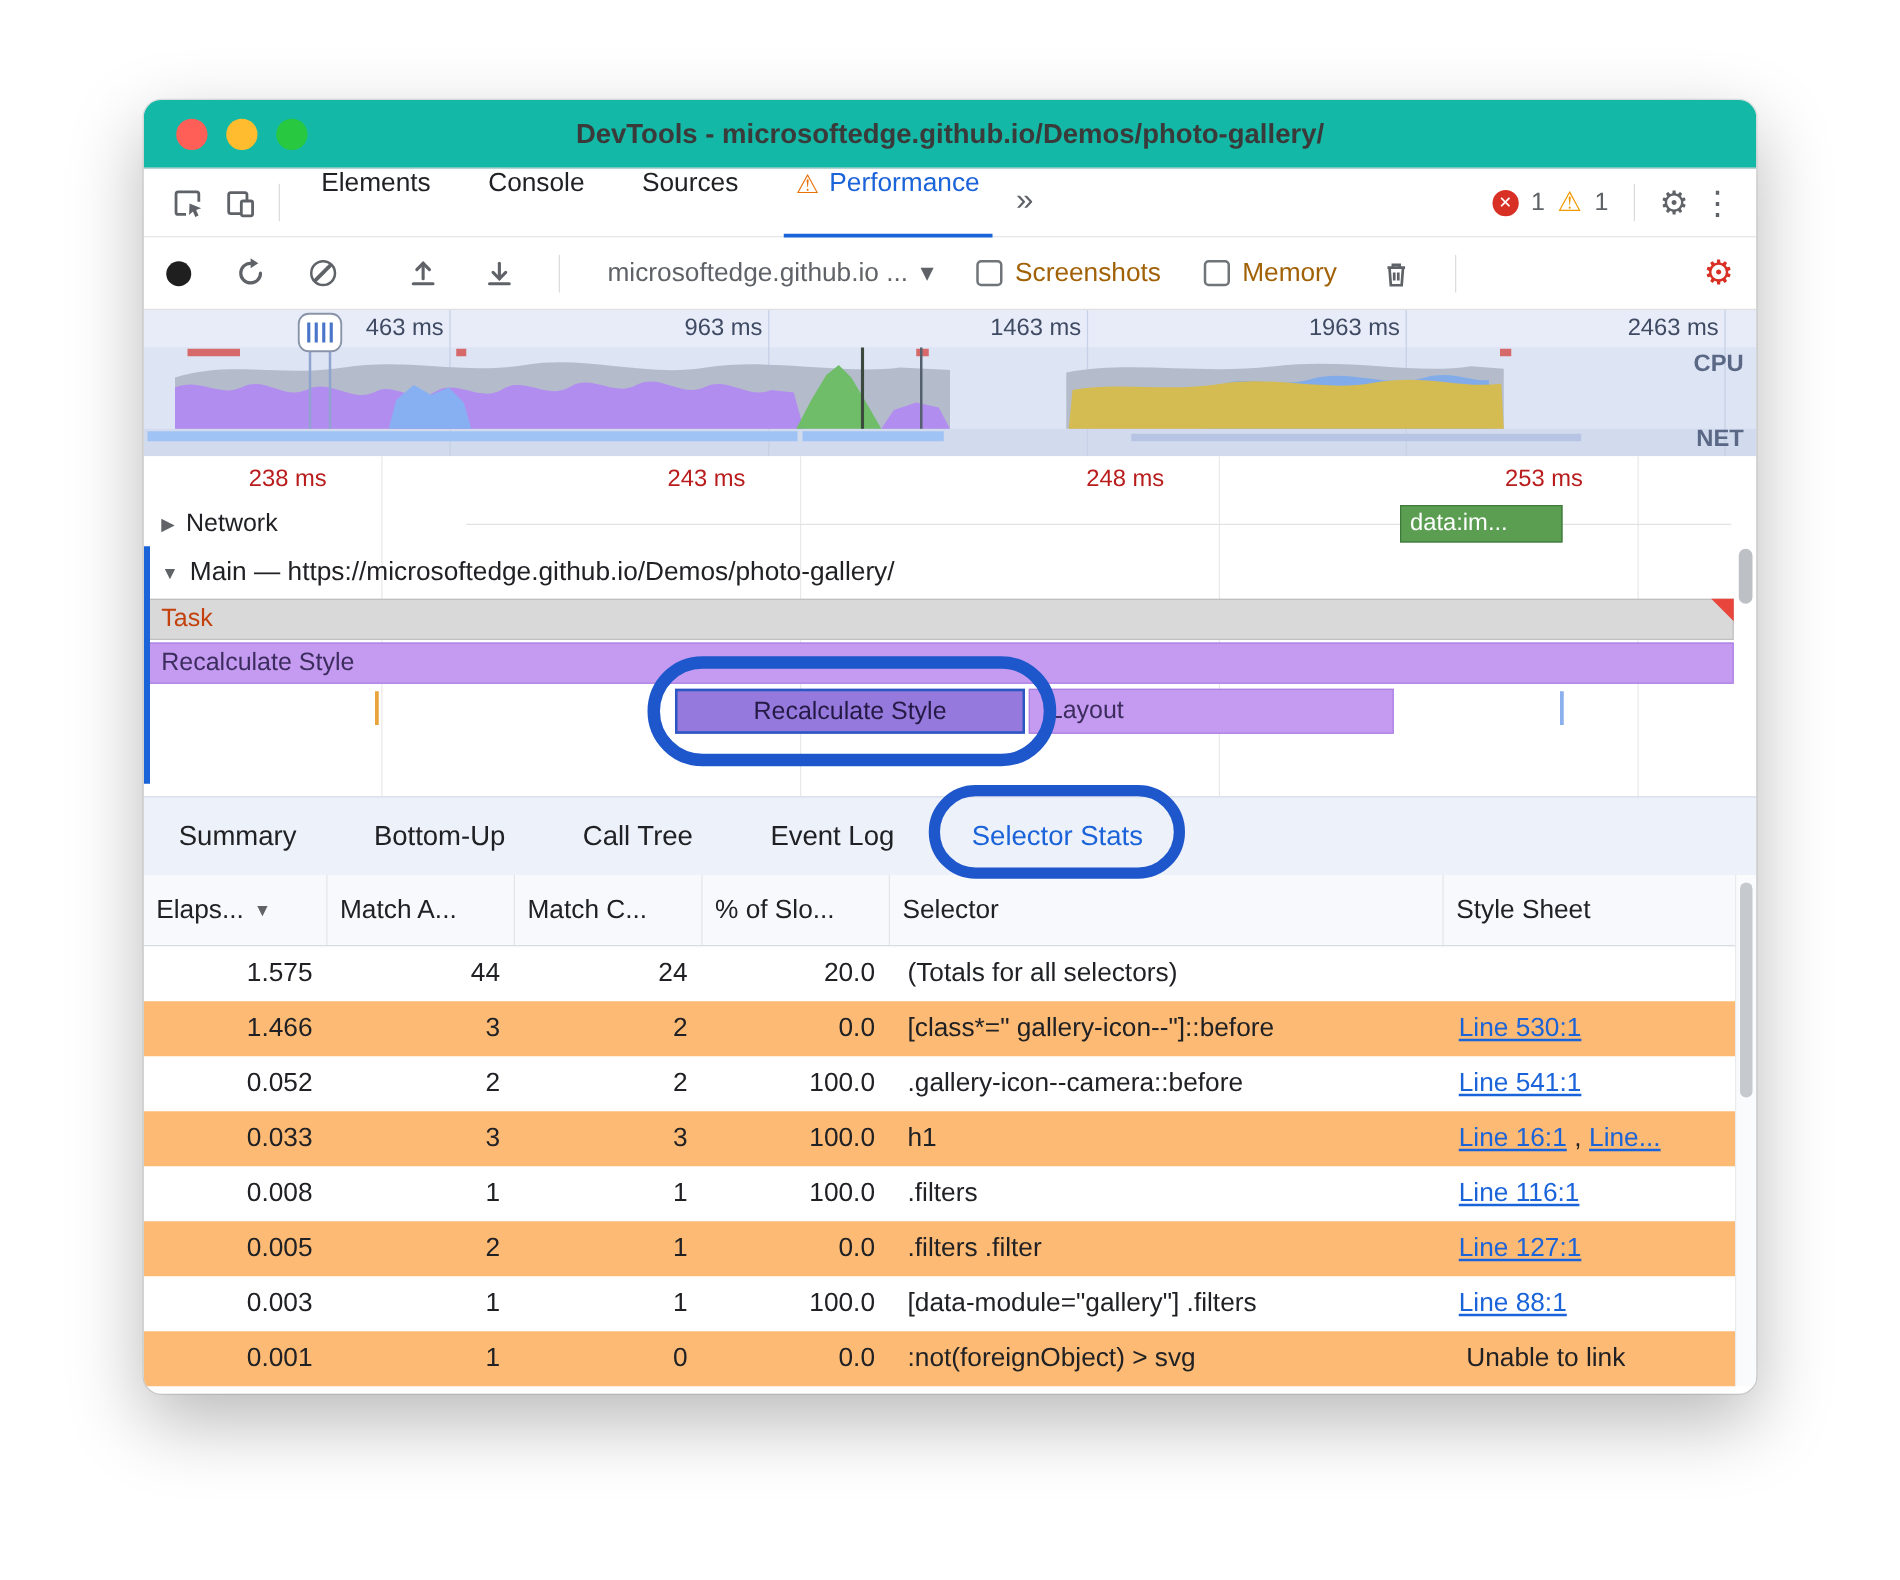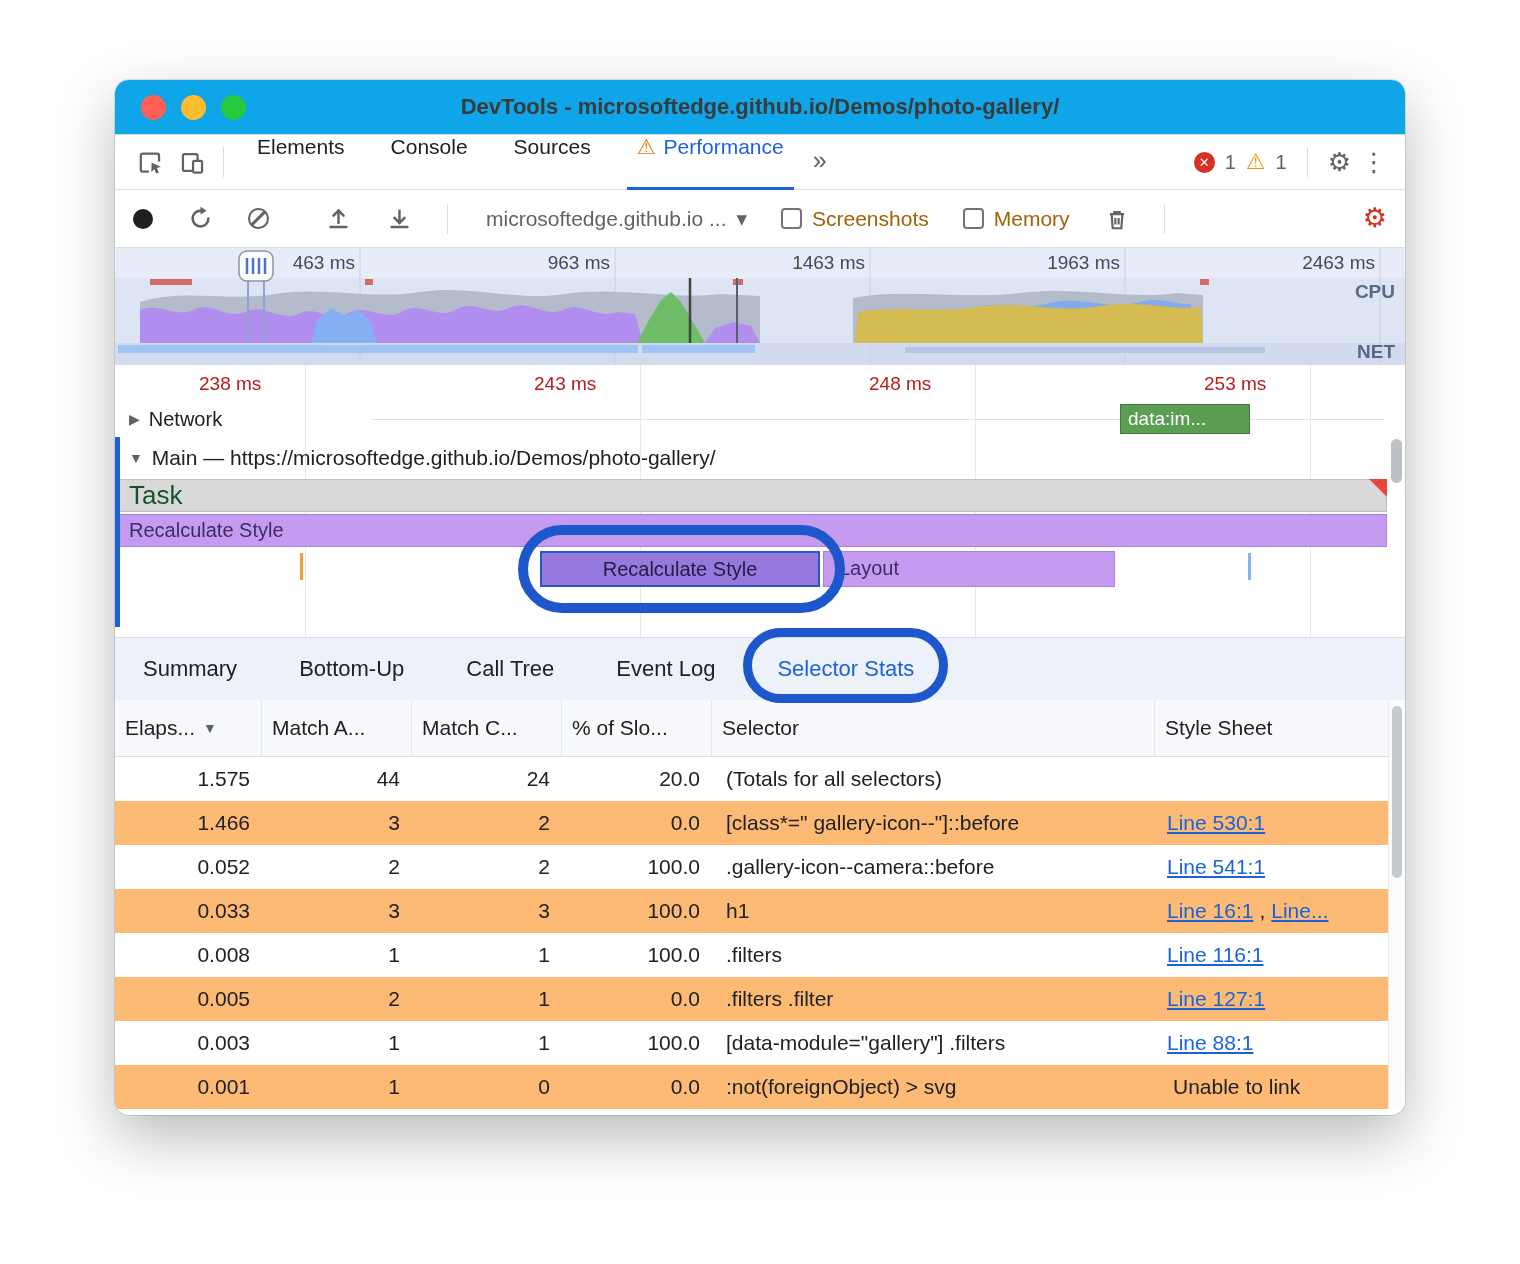--- a/index.html
+++ b/index.html
@@ -3,21 +3,21 @@
 <meta charset="utf-8">
 <style>
   *{margin:0;padding:0;box-sizing:border-box;}
   html,body{width:1520px;height:1264px;background:#ffffff;font-family:"Liberation Sans","DejaVu Sans",sans-serif;color:#202124;}
   body{position:relative;overflow:hidden;}
 
   .window{position:absolute;left:115px;top:80px;width:1290px;height:1035px;background:#fff;
     border-radius:14px;overflow:hidden;box-shadow:0 22px 60px rgba(0,0,0,.28),0 0 0 1px rgba(0,0,0,.10);}
 
   
-  .titlebar{height:55px;background:#0ea5e9;border-bottom:1px solid #d8d8d8;display:flex;align-items:center;position:relative;}
+  .titlebar{height:55px;background:#14b8a6;border-bottom:1px solid #d8d8d8;display:flex;align-items:center;position:relative;}
   .traffic{position:absolute;left:26px;display:flex;gap:15px;}
   .light{width:25px;height:25px;border-radius:50%;}
   .light.red{background:#ff5f57}.light.yellow{background:#febc2e}.light.green{background:#28c840}
   .title{flex:1;text-align:center;font-size:22px;font-weight:700;color:#3a3a3a;}
 
   
   .tabbar{height:55px;display:flex;align-items:center;background:#fff;border-bottom:1px solid #e0e0e0;padding:0 14px;}
   .iconbtn{width:42px;height:42px;display:flex;align-items:center;justify-content:center;color:#5f6368;flex:none;}
   .vsep{width:1px;height:30px;background:#dadce0;margin:0 10px;flex:none;}
   .tab{height:55px;display:flex;gap:8px;padding:0 10px;margin:0 13px;font-size:21px;color:#202124;position:relative;white-space:nowrap;}
@@ -54,21 +54,21 @@
   .flame{position:relative;height:272px;background:#fff;overflow:hidden;}
   .gl{position:absolute;top:0;bottom:0;width:1px;background:#e9e9e9;}
   .g0{left:190px}.g1{left:525px}.g2{left:860px}.g3{left:1195px}
   .rl{position:absolute;top:8px;width:100px;font-size:19px;color:#b91c1c;}
   .r0{left:84px}.r1{left:419px}.r2{left:754px}.r3{left:1089px}
   .netrow{position:absolute;top:36px;left:0;width:100%;height:36px;display:flex;align-items:center;padding-left:14px;font-size:20px;}
   .tri{color:#5f6368;font-size:14px;margin-right:9px;}
   .netline{position:absolute;left:258px;right:20px;top:18px;height:1px;background:#e2e2e2;}
   .datablock{position:absolute;left:1005px;top:3px;width:130px;height:30px;background:var(--network-green,#5b9e52);border:1px solid #3f7a3c;color:#fff;font-size:19px;line-height:27px;padding-left:7px;white-space:nowrap;overflow:hidden;}
   .mainrow{position:absolute;top:72px;left:0;width:100%;height:42px;display:flex;align-items:center;padding-left:14px;font-size:21px;color:#202124;}
-  .taskbar{position:absolute;top:114px;left:3px;width:1269px;height:33px;background:#d9d9d9;border:1px solid #c0c0c0;font-size:26px;color:#14532d;line-height:30px;padding-left:10px;}
+  .taskbar{position:absolute;top:114px;left:3px;width:1269px;height:33px;background:#d9d9d9;border:1px solid #c0c0c0;font-size:20px;color:#c2410c;line-height:30px;padding-left:10px;}
   .redtri{position:absolute;right:-1px;top:-1px;width:0;height:0;border-top:18px solid #e8453c;border-left:18px solid transparent;}
   .recalcbar{position:absolute;top:149px;left:3px;width:1269px;height:33px;background:var(--event-purple,#c59bf2);border:1px solid #aa80e2;font-size:20px;color:#3d2d5e;line-height:30px;padding-left:10px;}
   .childrow{position:absolute;top:184px;left:0;width:100%;height:40px;}
   .eblock{position:absolute;top:2px;height:36px;font-size:20px;white-space:nowrap;overflow:hidden;}
   .eblock.selected{left:425px;width:280px;background:var(--event-purple-selected,#9579dd);border:2px solid #2a57c2;color:#241a45;text-align:center;line-height:32px;}
   .eblock.layout{left:708px;width:292px;background:var(--event-purple,#c59bf2);border:1px solid #aa80e2;color:#3d2d5e;padding-left:15px;line-height:33px;}
   .tick{position:absolute;top:4px;width:3px;height:27px;}
   .tick.orange{left:185px;background:#e8a33d;}
   .tick.blue{left:1133px;background:#8ab0ee;}
   .blue-edge{position:absolute;left:0;top:72px;width:5px;height:190px;background:var(--accent,#1a63d9);}

